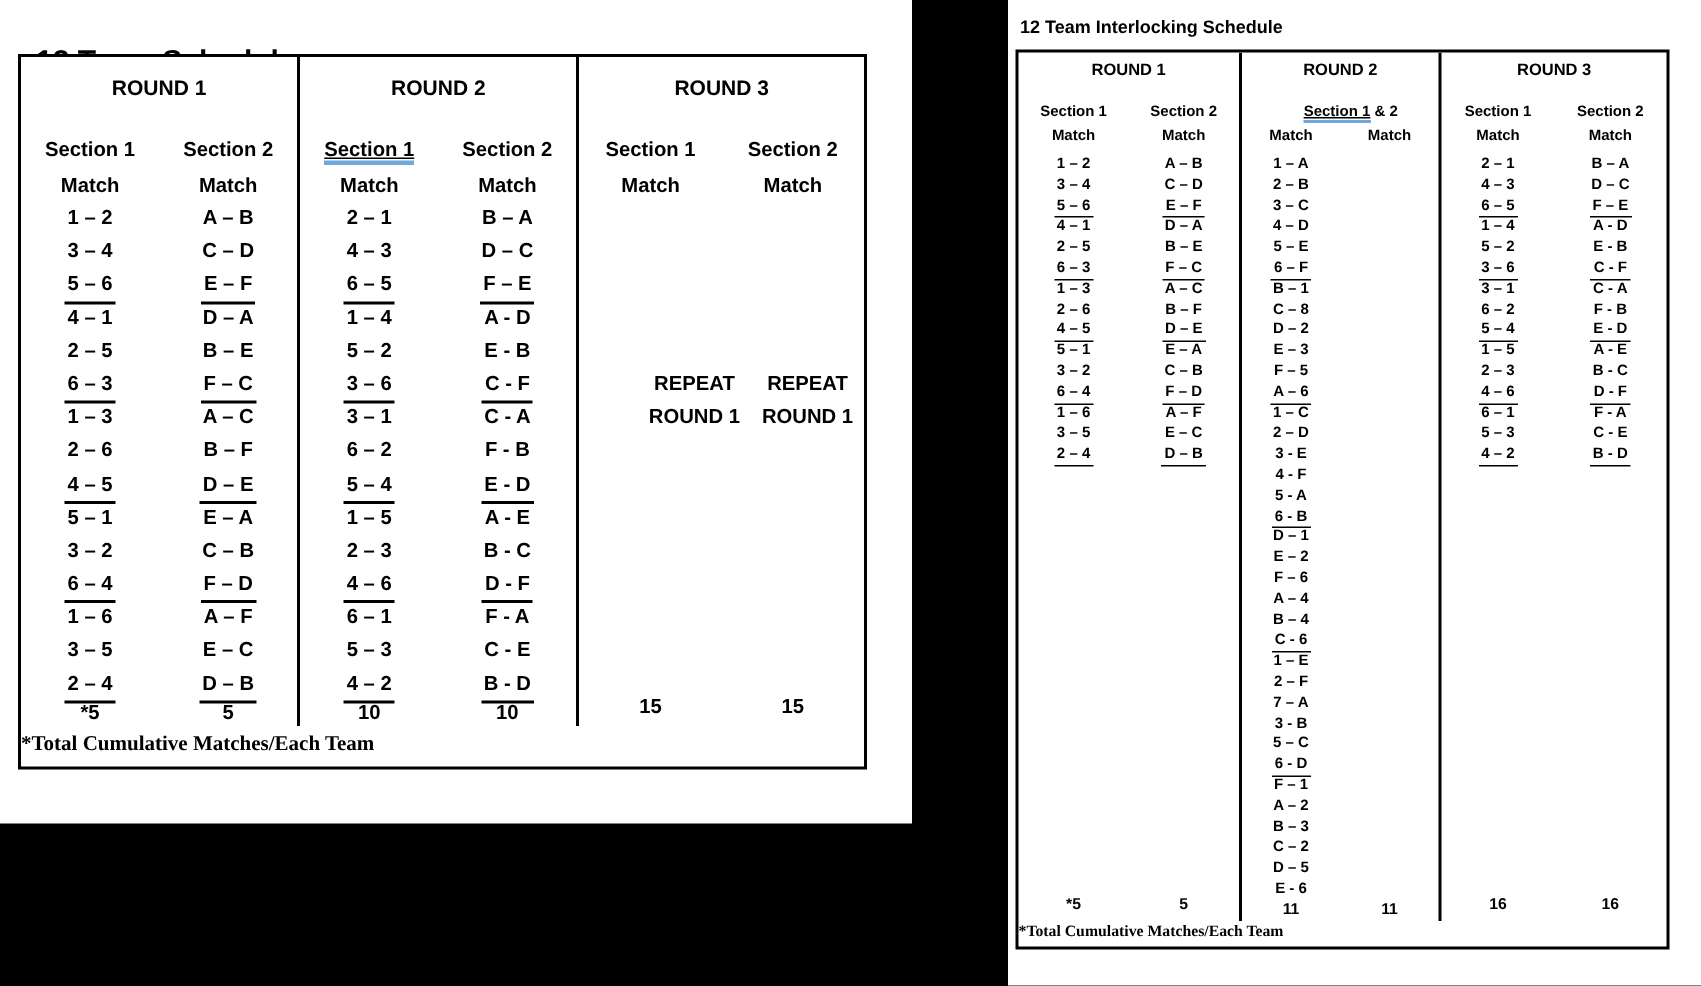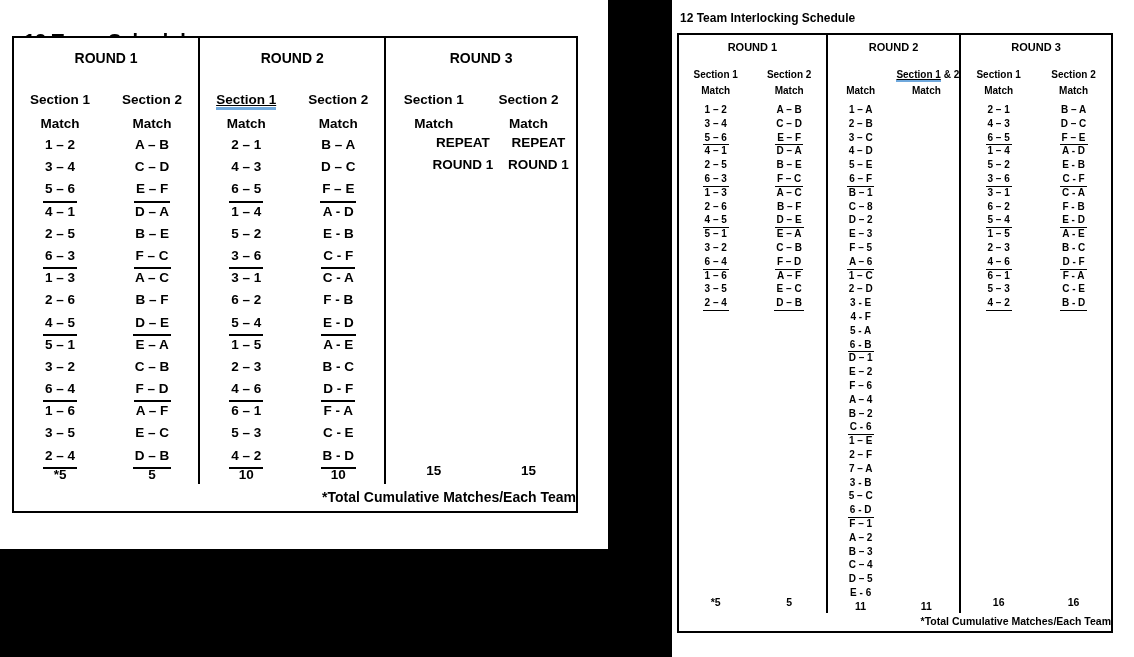--- a/index.html
+++ b/index.html
@@ -24,40 +24,40 @@
   .cols{flex:1;display:flex;min-height:0;}
   .round-col{display:flex;flex-direction:column;min-width:0;}
   .round-col + .round-col{border-left:2px solid #000;}
   .round-name{text-align:center;}
   .sec-pair,.rows-pair,.totals{display:flex;}
   .sec-col{flex:1;text-align:center;min-width:0;}
   .row span{display:inline-block;padding:0 2px;}
   .row.u span{border-bottom:2px solid #000;}
   .linked{text-decoration:underline;border-bottom:3px solid #6fa8dc;cursor:pointer;}
   .totals{margin-top:auto;}
-  .tfooter{text-align:right;}
+  .tfooter{text-align:left;font-family:Liberation Serif, serif;}
 
   
   #left-table .round-name{padding-top:12px;font-size:14px;line-height:17px;}
   #left-table .sec-label{margin-top:24px;font-size:13.5px;line-height:17px;}
   #left-table .match-label{margin-top:7px;font-size:13.5px;line-height:17px;}
   #left-table .rows{margin-top:2px;}
   #left-table .row{height:22.2px;line-height:22.2px;font-size:13.5px;}
-  #left-table .repeat-block{padding-left:39px;}
+  #left-table .repeat-block{margin-top:113px;padding-left:39px;}
   #left-table .repeat-block .row{font-size:13.5px;}
   #left-table .totals{font-size:13.5px;padding-bottom:6px;}
   #left-table .tfooter{font-size:14px;padding:5px 0 6px;}
   #left-table .round-col:nth-child(1){width:33%;}
   #left-table .round-col:nth-child(2){width:33%;}
   #left-table .round-col:nth-child(3){width:34%;}
 
   
   #right-table .round-name{padding-top:6px;font-size:11px;line-height:13px;}
   #right-table .sec-label{margin-top:14px;font-size:10px;line-height:13px;}
-  #right-table .combined-label{margin-top:14px;font-size:10px;line-height:13px;text-align:right;padding-left:14px;white-space:nowrap;}
+  #right-table .combined-label{margin-top:14px;font-size:10px;line-height:13px;text-align:center;padding-left:14px;white-space:nowrap;}
   #right-table .match-label{margin-top:3px;font-size:10px;line-height:13px;}
   #right-table .rows{margin-top:6px;}
   #right-table .row{height:13.8px;line-height:13.8px;font-size:10px;}
   #right-table .row.u span{border-bottom:1.5px solid #000;}
   #right-table .linked{border-bottom:2px solid #6fa8dc;}
   #right-table .totals{font-size:10.5px;padding-bottom:5px;}
   #right-table .tfooter{font-size:10.5px;padding:2px 0 4px;}
   #right-table .round-col:nth-child(1){width:34.3%;}
   #right-table .round-col:nth-child(2){width:30.7%;}
   #right-table .round-col:nth-child(3){width:35%;}
@@ -296,32 +296,32 @@
               <div class="row"><span>1 – C</span></div>
               <div class="row"><span>2 – D</span></div>
               <div class="row"><span>3 - E</span></div>
               <div class="row"><span>4 - F</span></div>
               <div class="row"><span>5 - A</span></div>
               <div class="row u"><span>6 - B</span></div>
               <div class="row"><span>D – 1</span></div>
               <div class="row"><span>E – 2</span></div>
               <div class="row"><span>F – 6</span></div>
               <div class="row"><span>A – 4</span></div>
-              <div class="row"><span>B – 2</span></div>
+              <div class="row"><span>B – 4</span></div>
               <div class="row u"><span>C - 6</span></div>
               <div class="row"><span>1 – E</span></div>
               <div class="row"><span>2 – F</span></div>
               <div class="row"><span>7 – A</span></div>
               <div class="row"><span>3 - B</span></div>
               <div class="row"><span>5 – C</span></div>
               <div class="row u"><span>6 - D</span></div>
               <div class="row"><span>F – 1</span></div>
               <div class="row"><span>A – 2</span></div>
               <div class="row"><span>B – 3</span></div>
-              <div class="row"><span>C – 4</span></div>
+              <div class="row"><span>C – 2</span></div>
               <div class="row"><span>D – 5</span></div>
               <div class="row"><span>E - 6</span></div>
             </div>
           <div class="sec-col rows"></div>
         </div>
         <div class="totals">
           <div class="sec-col">11</div>
           <div class="sec-col">11</div>
         </div>
       </div>

